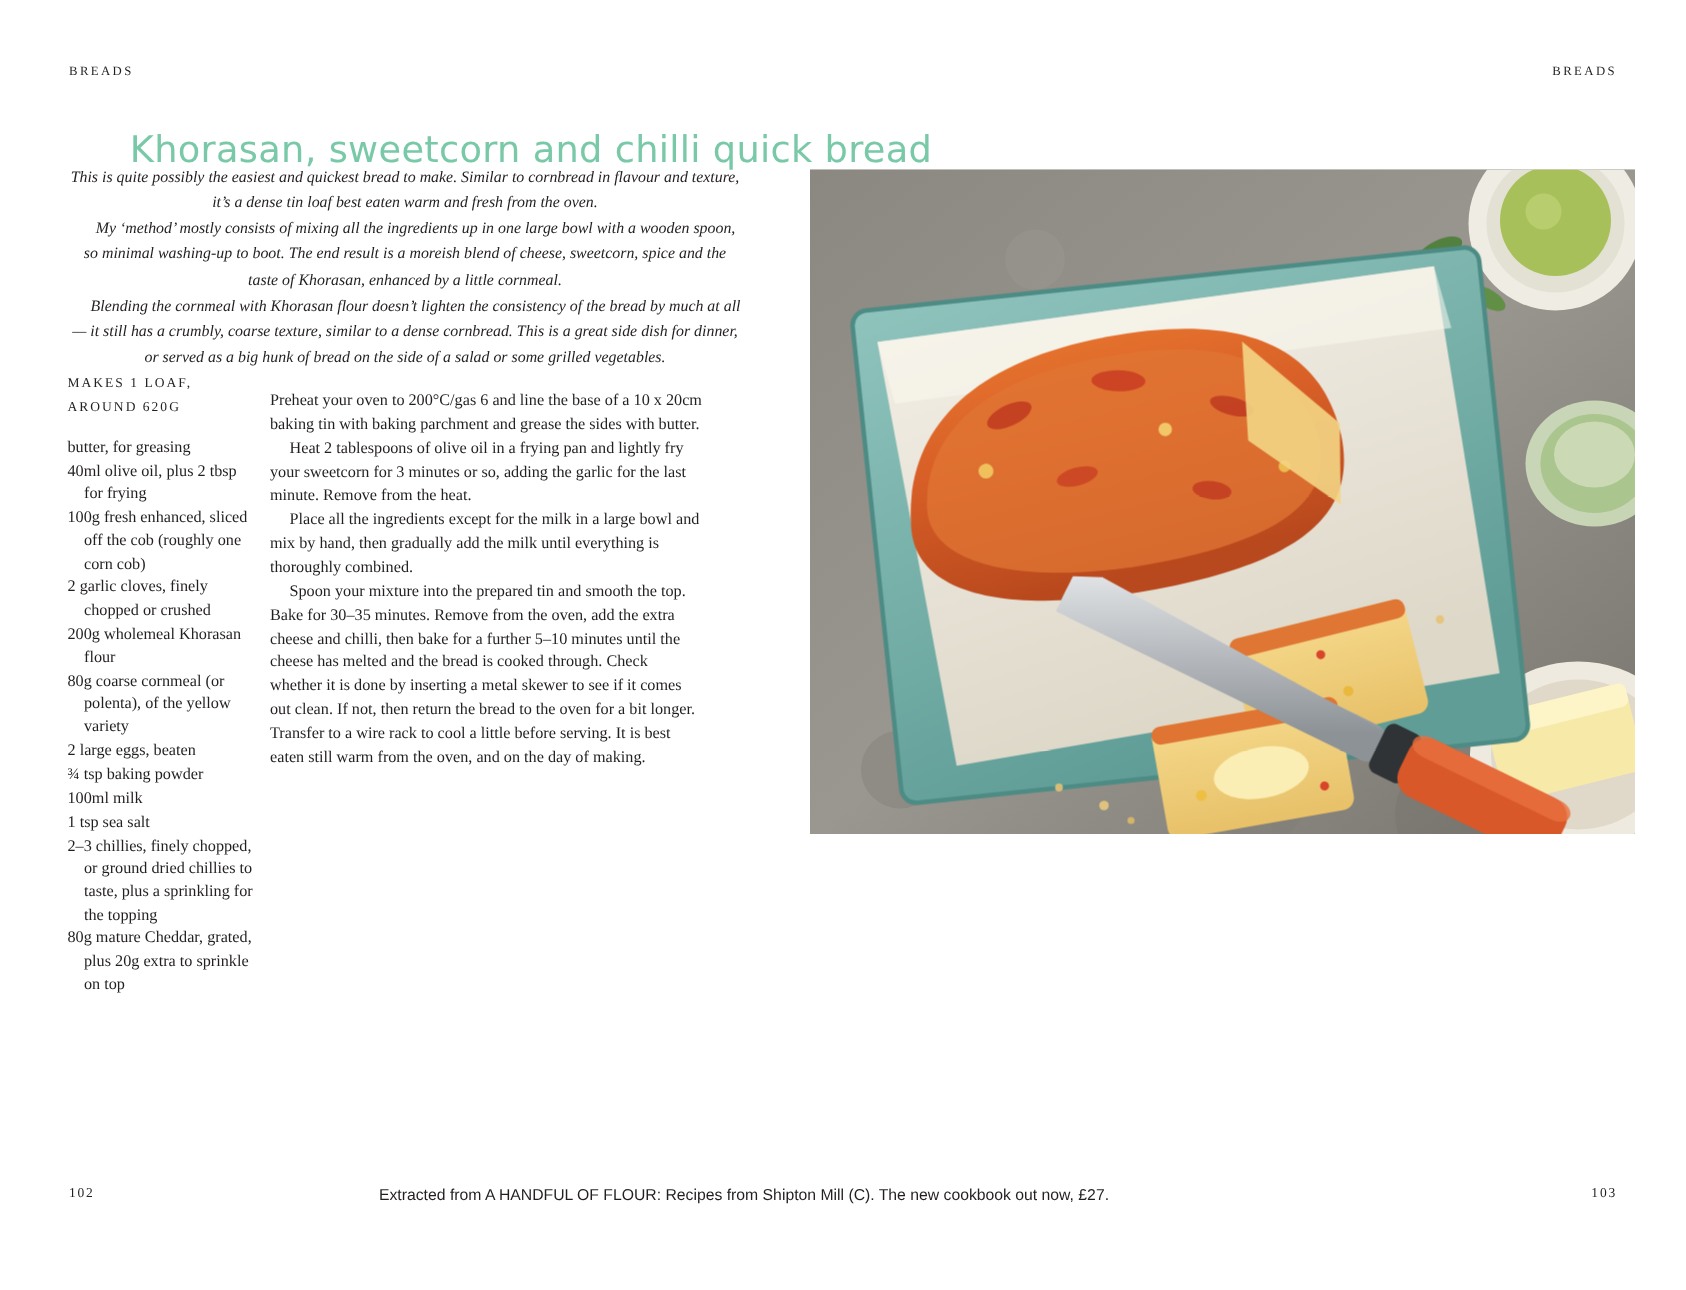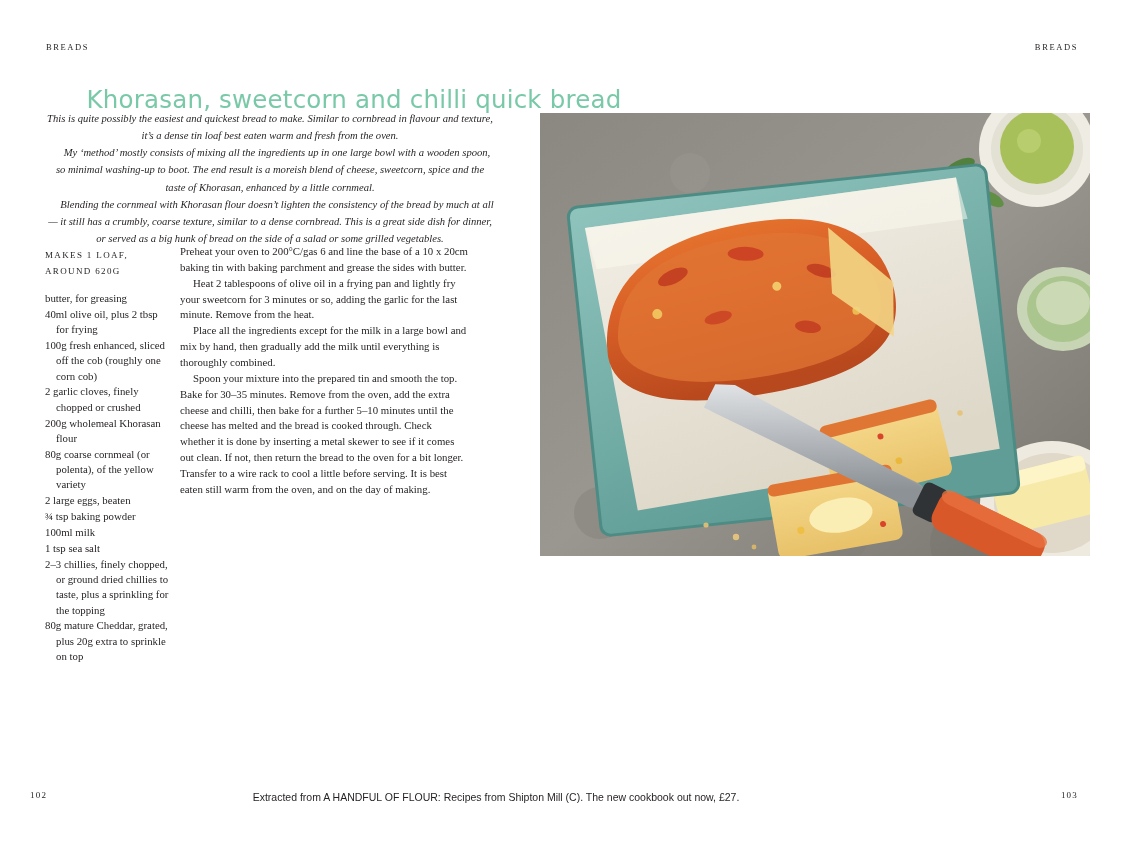--- a/index.html
+++ b/index.html
@@ -88,21 +88,21 @@
     list-style: none;
     margin: 0 0 0.5px 0;
     padding-left: 11px;
     text-indent: -11px;
   }
   .ingredients ul { margin: 0; padding: 0; }
 
   
   .method {
     position: absolute;
-    left: 180px; top: 244px;
+    left: 180px; top: 260px;
     width: 288px;
     font-family: "Liberation Serif", serif;
     font-size: 10.8px;
     line-height: 1.47;
     color: #231f20;
   }
   .method p { margin: 0; }
   .method p + p { text-indent: 13px; }
 
   
@@ -117,21 +117,21 @@
 
   
   .folio {
     position: absolute;
     top: 790px;
     font-family: "Liberation Serif", serif;
     font-size: 9px;
     letter-spacing: 1.2px;
     color: #231f20;
   }
-  .folio-left  { left: 30px; }
+  .folio-left  { left: 46px; }
   .folio-right { right: 46px; }
 
   .credit {
     position: absolute;
     top: 791px;
     left: 0; width: 992px;
     text-align: center;
     font-family: "Liberation Sans", sans-serif;
     font-size: 10.5px;
     color: #231f20;

